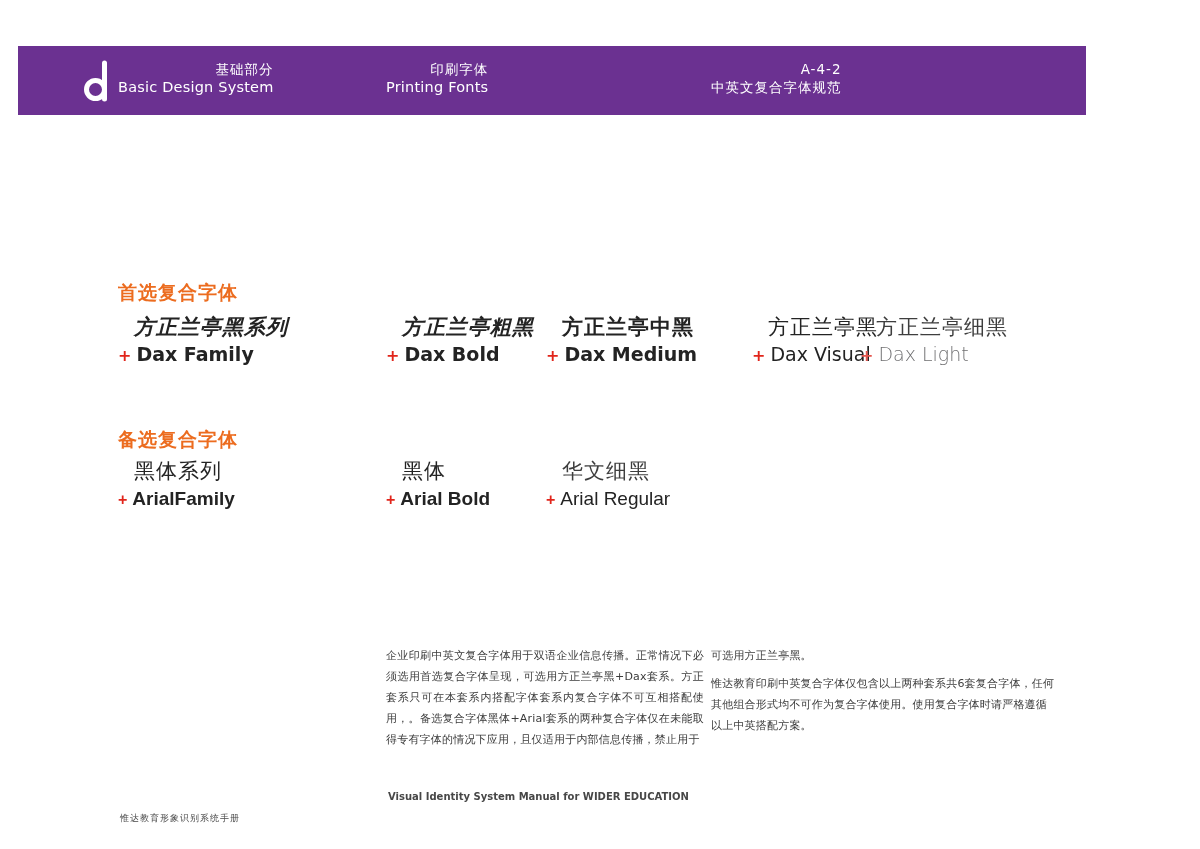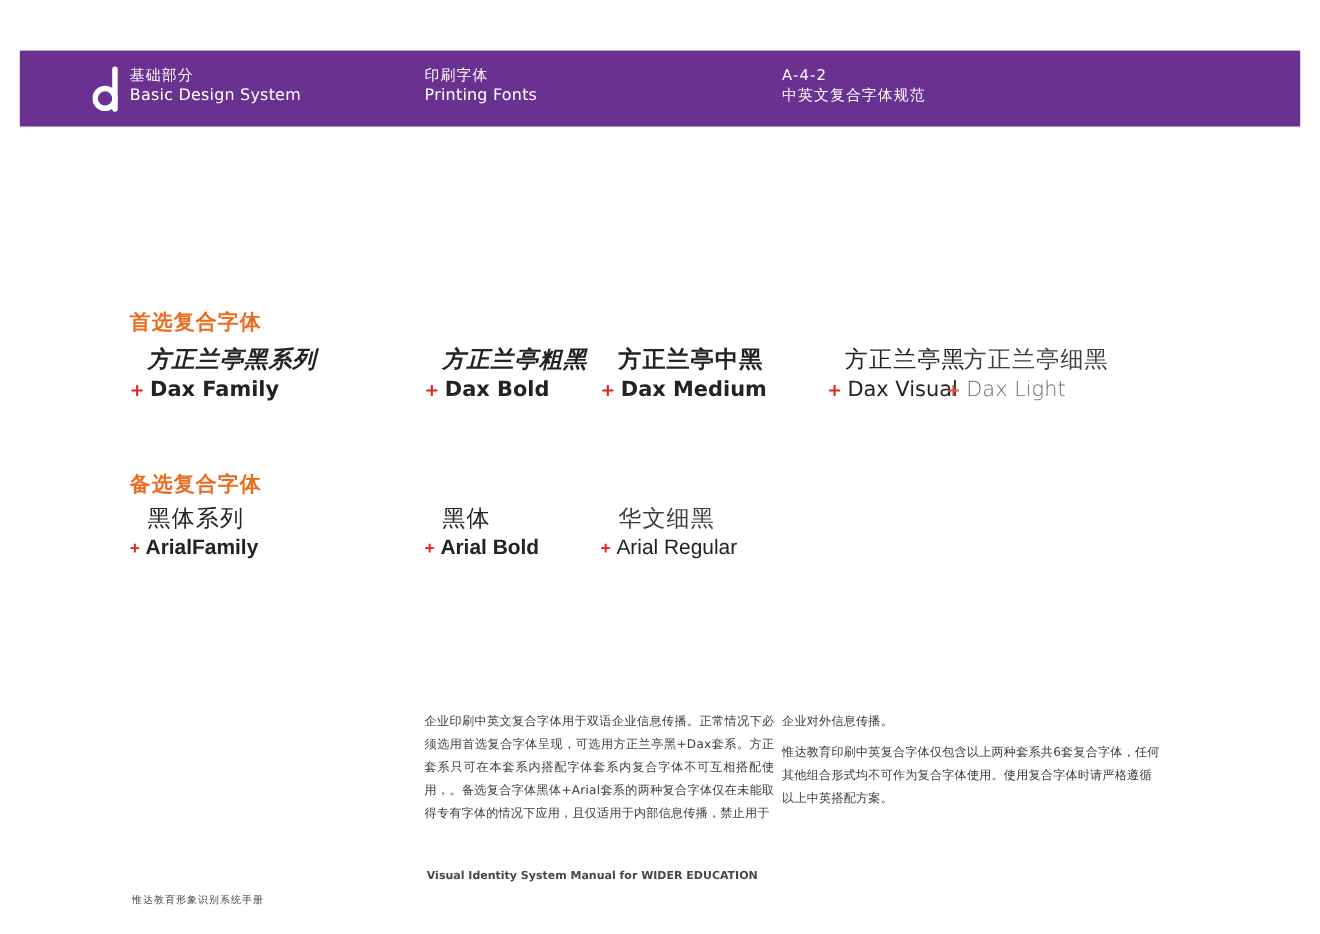--- a/index.html
+++ b/index.html
@@ -1,22 +1,22 @@
 <!DOCTYPE html>
 <html><head>
 <meta charset="utf-8">
 <style>
   * { margin:0; padding:0; box-sizing:border-box; }
   html,body { width:1200px; height:849px; background:#ffffff; overflow:hidden; }
   body { font-family:"DejaVu Sans","Liberation Sans",sans-serif; position:relative; }
 
   
   .header-bar{
-    position:absolute; left:18px; top:46px; width:1164px; height:69px;
-    background:#6B3191; color:#fff;
+    position:absolute; left:18px; top:46px; width:1068px; height:69px;
+    background:#6B3191; color:#fff;text-align:right;
   }
   .logo-a{ position:absolute; left:66px; top:14px; width:24px; height:42px; }
   .hcol{ position:absolute; top:15px; line-height:17.5px; }
   .hcol .l1{ font-size:13.5px; letter-spacing:1px; }
   .hcol .l2{ font-size:14.5px; letter-spacing:0.2px; }
   .hcol.c1{ left:100px; }
   .hcol.c2{ left:368px; }
   .hcol.c3{ left:693px; }
   .hcol.c3 .l2{ letter-spacing:1px; font-size:13.5px; }
 
@@ -163,18 +163,18 @@
   <div class="en en-regular">
     <span class="plus">+</span>
     <span>Arial Regular</span>
   </div>
 </div>
 
 <div class="body-col left">
   <p>企业印刷中英文复合字体用于双语企业信息传播。正常情况下必须选用首选复合字体呈现，可选用方正兰亭黑+Dax套系。方正套系只可在本套系内搭配字体套系内复合字体不可互相搭配使用，。备选复合字体黑体+Arial套系的两种复合字体仅在未能取得专有字体的情况下应用，且仅适用于内部信息传播，禁止用于</p>
 </div>
 <div class="body-col right">
-  <p>企业对外信息传播。</p>
+  <p>可选用方正兰亭黑。</p>
   <p>惟达教育印刷中英复合字体仅包含以上两种套系共6套复合字体，任何其他组合形式均不可作为复合字体使用。使用复合字体时请严格遵循以上中英搭配方案。</p>
 </div>
 
 <div class="footer-zh">惟达教育形象识别系统手册</div>
 <div class="footer-en">Visual Identity System Manual for WIDER EDUCATION</div>
 
 </body></html>

